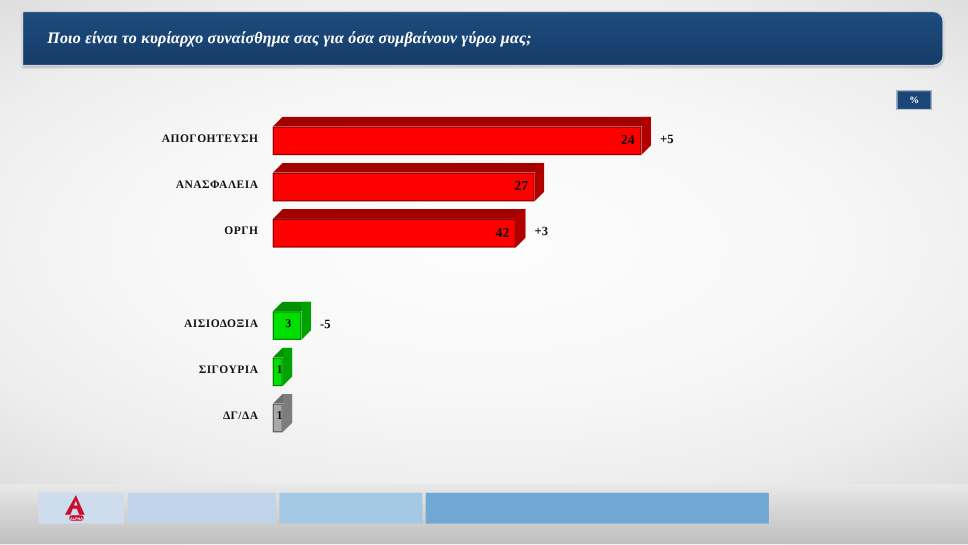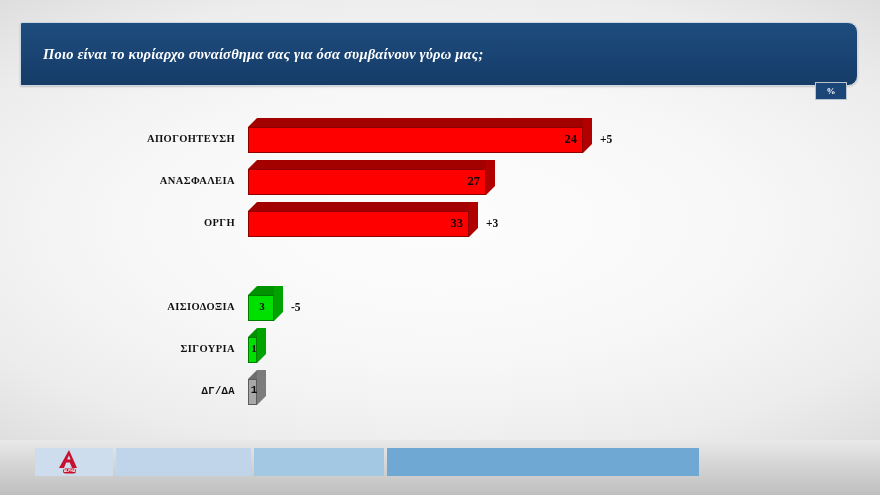--- a/index.html
+++ b/index.html
@@ -18,23 +18,23 @@
     height: 495px;
     background:
       radial-gradient(ellipse 95% 75% at 50% 45%, #fdfdfd 0%, #f7f7f7 38%, #ededed 62%, #dcdcdc 82%, #bdbdbd 100%);
     overflow: hidden;
   }
 
   
   #header-banner {
     position: absolute;
     left: 20px;
-    top: 22px;
+    top: 10px;
     width: 838px;
-    height: 64px;
+    height: 50px;
     background: linear-gradient(180deg, #1d4c7d 0%, #194372 55%, #163c67 100%);
     border: 1px solid #ccd6e0;
     border-top-left-radius: 2px;
     border-bottom-right-radius: 10px;
     border-top-right-radius: 10px;
     box-shadow: 0 1px 2px rgba(0,0,0,0.18);
     text-decoration: underline;
   }
   #header-title {
     position: absolute;
@@ -65,21 +65,21 @@
     font-weight: bold;
     display: flex;
     align-items: center;
     justify-content: center;
   }
 
   
   #chart-area {
     position: absolute;
     left: 0;
-    top: 108px;
+    top: 96px;
     width: 880px;
     height: 310px;
   }
 
   .chart-row {
     position: absolute;
     left: 0;
     width: 880px;
     height: 42px;
     display: block;
@@ -182,21 +182,21 @@
           <div class="bar-front" style="left: 0px; top: 9px; width: 238px; height: 26px; background: rgb(255, 0, 0);"></div>
           <div class="bar-value" style="left: 204px; width: 28px; text-align: right; top: 14px;">27</div>
         </div>
       </div>
       <div class="chart-row" style="top: 94px;">
         <div class="cat-label" style="top: 15px;">ΟΡΓΗ</div>
         <div class="bar-wrap" style="width: 230px; height: 35px;">
           <div style="position: absolute; left: 0px; top: 0px; width: 230px; height: 9px; background: rgb(163, 0, 0); clip-path: polygon(9px 0px, 100% 0px, 221px 100%, 0px 100%); border: 0px;"></div>
           <div style="position: absolute; left: 221px; top: 0px; width: 9px; height: 35px; background: rgb(176, 0, 0); clip-path: polygon(0px 0px, 100% 0px, 100% 26px, 0px 100%);"></div>
           <div class="bar-front" style="left: 0px; top: 9px; width: 221px; height: 26px; background: rgb(255, 0, 0);"></div>
-          <div class="bar-value" style="left: 187px; width: 28px; text-align: right; top: 14px;">33</div>
+          <div class="bar-value" style="left: 187px; width: 28px; text-align: right; top: 14px;">42</div>
         </div>
         <div class="bar-delta" style="left: 486px; top: 15px;">+3</div>
       </div>
       <div class="chart-row" style="top: 178px;">
         <div class="cat-label" style="top: 15px;">ΑΙΣΙΟΔΟΞΙΑ</div>
         <div class="bar-wrap" style="width: 35px; height: 35px;">
           <div style="position: absolute; left: 0px; top: 0px; width: 35px; height: 9px; background: rgb(0, 146, 0); clip-path: polygon(9px 0px, 100% 0px, 26px 100%, 0px 100%); border: 0px;"></div>
           <div style="position: absolute; left: 26px; top: 0px; width: 9px; height: 35px; background: rgb(0, 163, 0); clip-path: polygon(0px 0px, 100% 0px, 100% 26px, 0px 100%);"></div>
           <div class="bar-front" style="left: 0px; top: 9px; width: 26px; height: 26px; background: rgb(0, 224, 0);"></div>
           <div class="bar-value" style="left: 2px; width: 24px; text-align: center; font-size: 11px; top: 14px;">3</div>
@@ -205,21 +205,21 @@
       </div>
       <div class="chart-row" style="top: 220px;">
         <div class="cat-label" style="top: 15px;">ΣΙΓΟΥΡΙΑ</div>
         <div class="bar-wrap" style="width: 18px; height: 35px;">
           <div style="position: absolute; left: 0px; top: 0px; width: 18px; height: 9px; background: rgb(0, 146, 0); clip-path: polygon(9px 0px, 100% 0px, 9px 100%, 0px 100%); border: 0px;"></div>
           <div style="position: absolute; left: 9px; top: 0px; width: 9px; height: 35px; background: rgb(0, 163, 0); clip-path: polygon(0px 0px, 100% 0px, 100% 26px, 0px 100%);"></div>
           <div class="bar-front" style="left: 0px; top: 9px; width: 9px; height: 26px; background: rgb(0, 224, 0);"></div>
           <div class="bar-value" style="left: 2px; width: 8px; text-align: center; font-size: 11px; top: 14px;">1</div>
         </div>
       </div>
-      <div class="chart-row" style="top: 262px; font-family: Liberation Mono, monospace;">
+      <div class="chart-row" style="top: 262px;">
         <div class="cat-label" style="top: 15px;">ΔΓ/ΔΑ</div>
         <div class="bar-wrap" style="width: 18px; height: 35px;">
           <div style="position: absolute; left: 0px; top: 0px; width: 18px; height: 9px; background: rgb(110, 110, 110); clip-path: polygon(9px 0px, 100% 0px, 9px 100%, 0px 100%); border: 0px;"></div>
           <div style="position: absolute; left: 9px; top: 0px; width: 9px; height: 35px; background: rgb(124, 124, 124); clip-path: polygon(0px 0px, 100% 0px, 100% 26px, 0px 100%);"></div>
           <div class="bar-front" style="left: 0px; top: 9px; width: 9px; height: 26px; background: rgb(168, 168, 168);"></div>
           <div class="bar-value" style="left: 2px; width: 8px; text-align: center; font-size: 11px; top: 14px;">1</div>
         </div>
       </div>
     </div>
 

